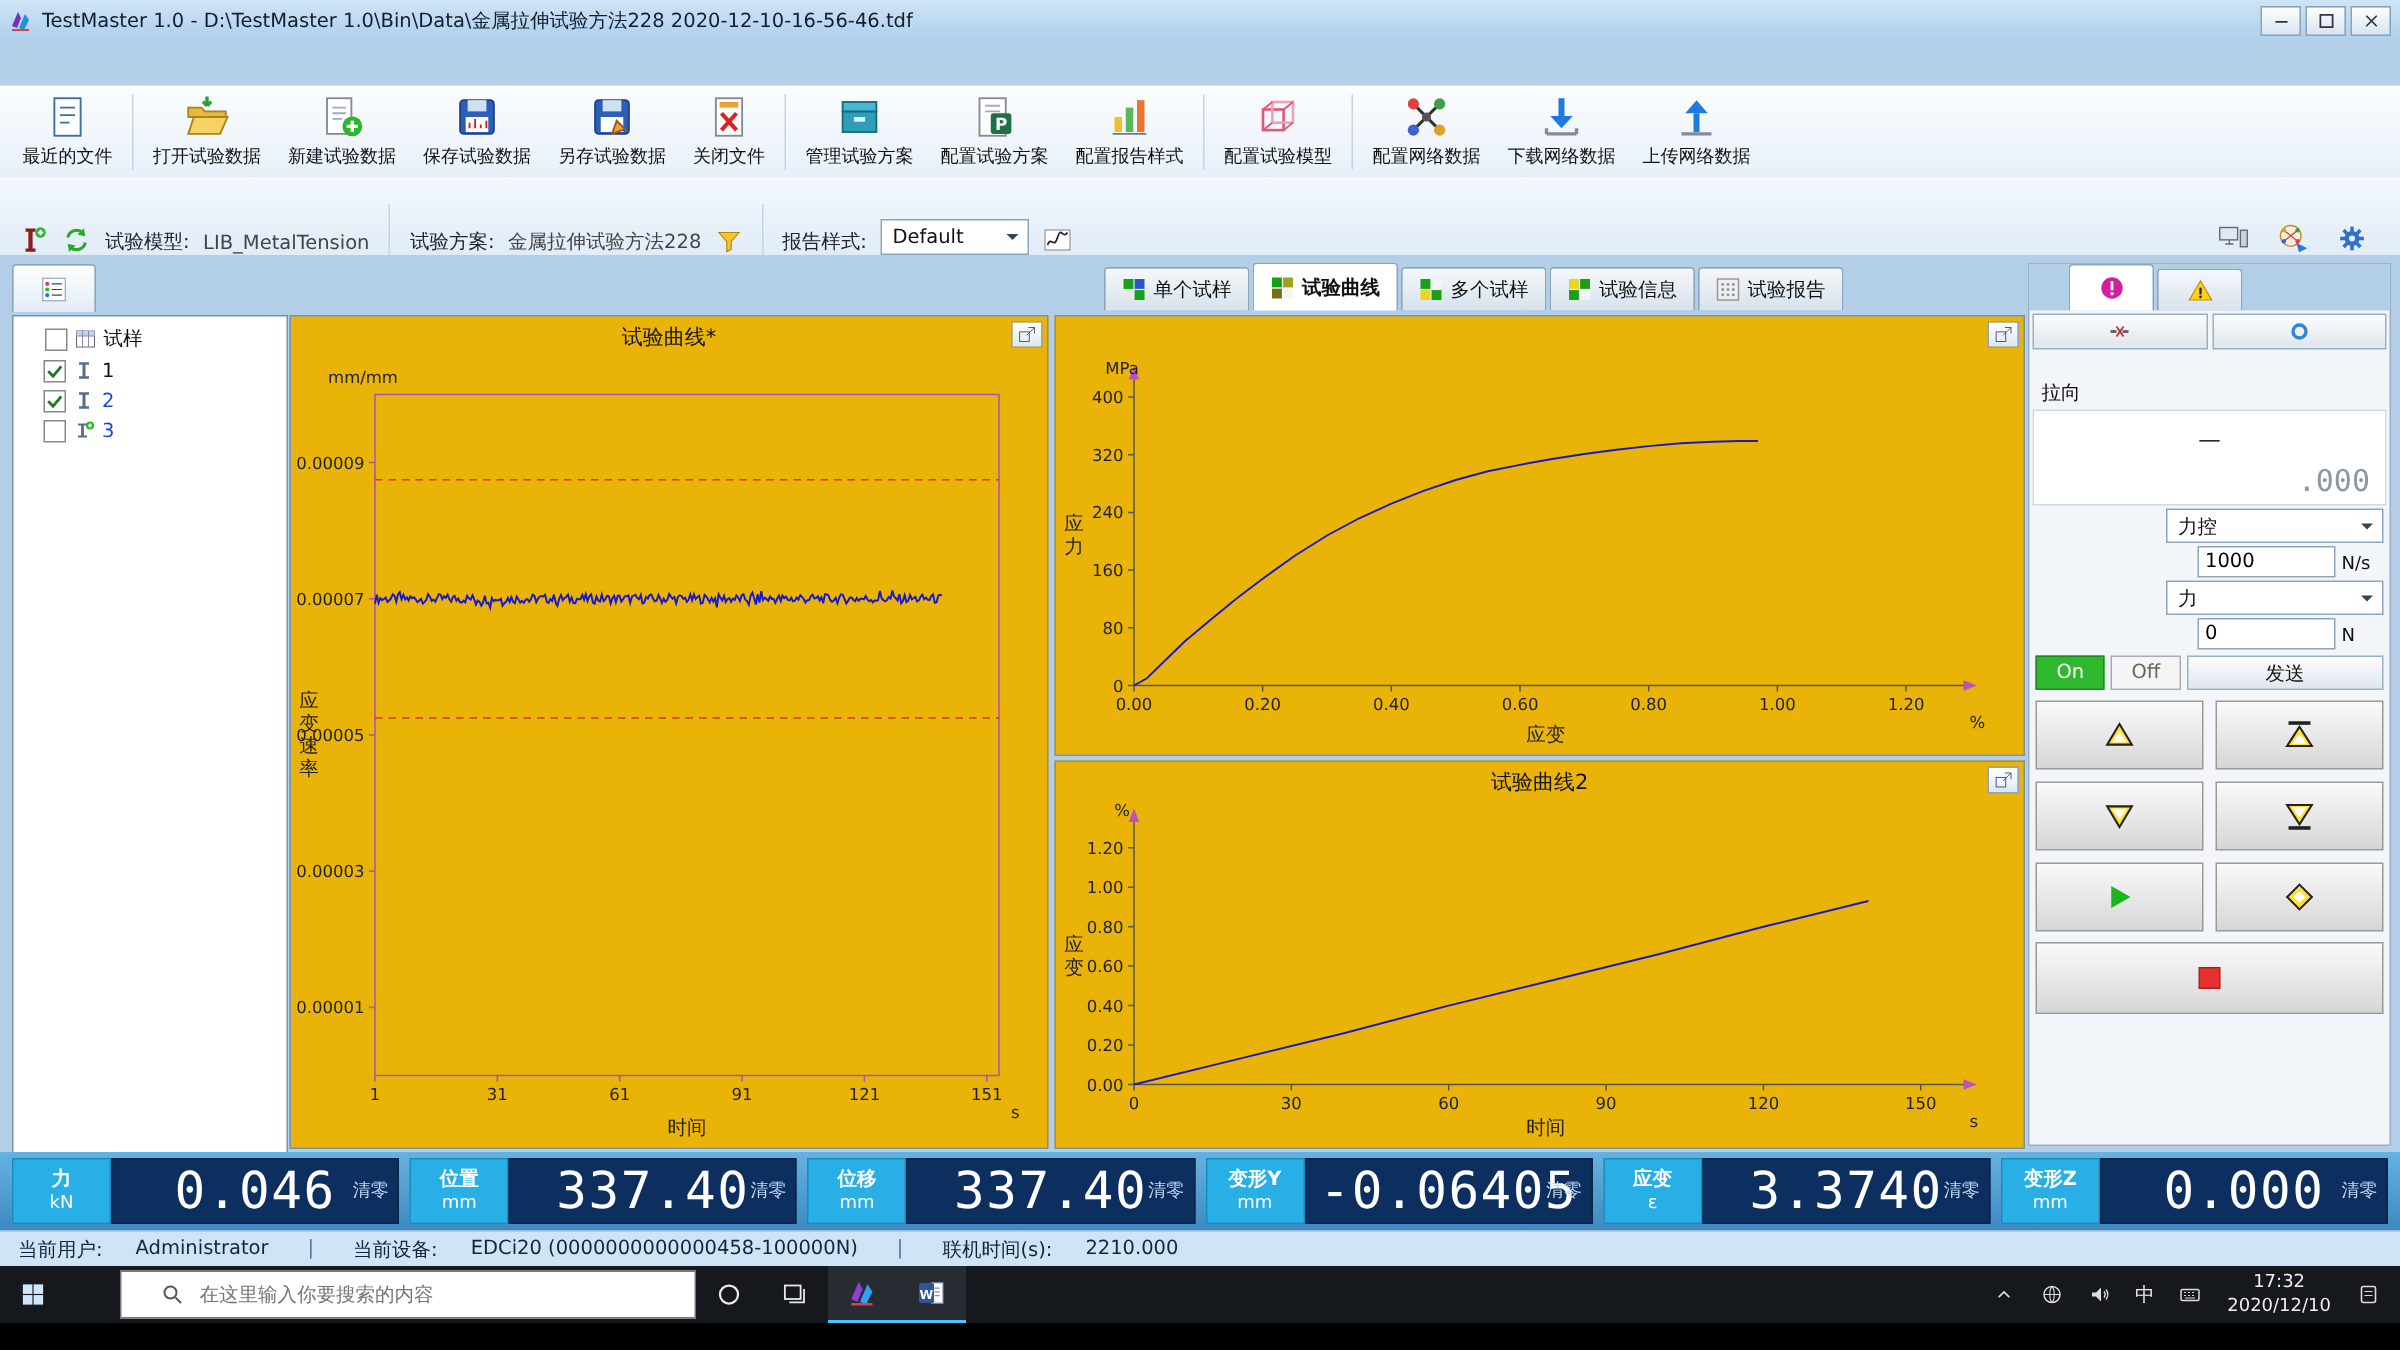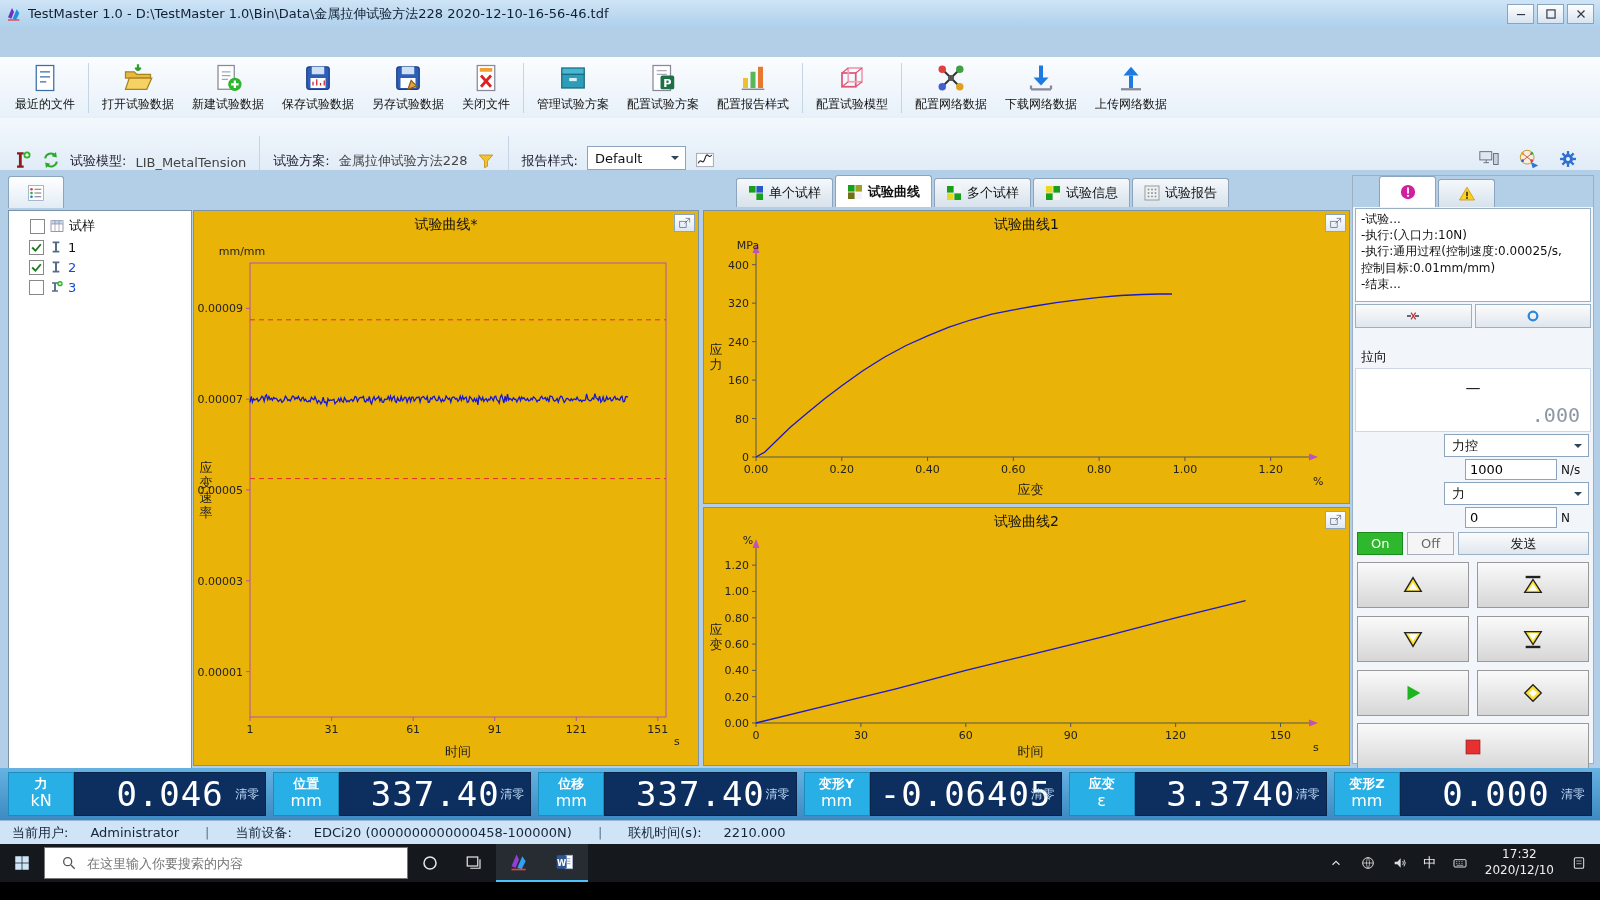--- a/index.html
+++ b/index.html
@@ -94,35 +94,35 @@
   .rp-stop{height:46px;margin:0 4px;background:linear-gradient(#fafafa,#d6d6d6);border:1px solid #999;
            display:flex;align-items:center;justify-content:center;}
 
   
   .measure-bar{position:absolute;top:768px;left:0;right:0;height:52px;background:linear-gradient(#66b2e2,#3d8ac2);
                display:flex;gap:7px;padding:4px 8px;box-sizing:border-box;}
   .mgroup{flex:1;display:flex;}
   .mlabel{width:64px;background:#28b0e6;border:1px solid #1a8cbe;color:#fff;display:flex;flex-direction:column;
           align-items:center;justify-content:center;line-height:1.15;}
   .mlabel span:first-child{font-weight:bold;}
-  .munit{font-size:16px;}
+  .munit{font-size:12px;}
   .mvalue{flex:1;background:#0d2f60;border:1px solid #0a2448;color:#fff;position:relative;
           display:flex;align-items:center;justify-content:center;}
   .mnum{font-size:34px;font-family:"DejaVu Sans Mono",monospace;letter-spacing:1px;}
   .mclear{position:absolute;right:6px;top:50%;transform:translateY(-50%);font-size:12px;color:#bcd8f4;}
 
   
   .statusbar{position:absolute;top:820px;left:0;right:0;height:24px;background:#cfe5f7;border-top:1px solid #9ab8d4;
              display:flex;align-items:center;gap:22px;padding:0 12px;box-sizing:border-box;color:#17233a;}
   .sb-sep{color:#5a7490;margin:0 4px;}
 
   
   .taskbar{position:absolute;top:844px;left:0;right:0;height:38px;background:#15181c;display:flex;align-items:center;}
   .tb-btn{width:44px;height:38px;display:flex;align-items:center;justify-content:center;}
-  .tb-search{width:330px;height:30px;background:#fff;border:1px solid #777;display:flex;align-items:center;gap:8px;padding:0 16px;}
+  .tb-search{width:330px;height:30px;background:#fff;border:1px solid #777;display:flex;align-items:center;gap:8px;padding:0 26px;margin-left:36px;}
   .tb-search input{border:none;outline:none;flex:1;font-size:13px;color:#444;font-family:inherit;background:transparent;}
   .tb-app{width:46px;height:38px;display:flex;align-items:center;justify-content:center;border-bottom:2px solid transparent;box-sizing:border-box;}
   .tb-app.open{background:#272c33;border-bottom-color:#4cc2ff;}
   .tb-tray{margin-left:auto;display:flex;align-items:center;color:#eee;gap:2px;padding-right:6px;}
   .tb-tbtn{width:30px;height:38px;display:flex;align-items:center;justify-content:center;}
   .tb-ime{width:26px;text-align:center;font-size:13px;}
   .tb-clock{font-size:12px;text-align:center;line-height:1.3;margin:0 8px;white-space:nowrap;}
   .screen-bottom{position:absolute;top:882px;left:0;right:0;height:18px;background:#000;}
 </style>
 </head>
@@ -572,21 +572,20 @@
 
     <div class="chart-panel chart-one">
       <button class="popout">
           <span class="icon ic14" id="icPop1">
             <svg viewBox="0 0 24 24">
               <rect x="3" y="9" width="11" height="11" fill="none" stroke="#446"></rect>
               <path d="M11 13l9-9M13 4h7v7" stroke="#446" fill="none"></path>
             </svg>
           </span>
         </button>
-      <div class="chart-title">试验曲线1</div>
       <svg class="chart-svg" style="width:643px;height:264px;" viewBox="0 0 643 264" preserveAspectRatio="none">
           <line x1="52" y1="220" x2="52" y2="14" stroke="#555"></line>
           <line x1="52" y1="220" x2="607" y2="220" stroke="#555"></line>
           <polygon points="52,7 48.5,16 55.5,16" fill="#c050c0"></polygon>
           <polygon points="614,220 605,216.5 605,223.5" fill="#c050c0"></polygon>
           <line x1="52" y1="220" x2="52" y2="224" stroke="#555"></line>
           <text x="52" y="236" font-size="11" text-anchor="middle" fill="#222">0.00</text>
           <line x1="137.78125" y1="220" x2="137.78125" y2="224" stroke="#555"></line>
           <text x="137.78125" y="236" font-size="11" text-anchor="middle" fill="#222">0.20</text>
           <line x1="223.5625" y1="220" x2="223.5625" y2="224" stroke="#555"></line>
@@ -684,27 +683,20 @@
         <div class="rp-tab">
             <span class="icon ic18" id="icAl2">
               <svg viewBox="0 0 24 24">
                 <polygon points="12,3 22,20 2,20" fill="#ffd020" stroke="#c09000"></polygon>
                 <rect x="11" y="9" width="2" height="6" fill="#222"></rect>
                 <circle cx="12" cy="17.3" r="1.2" fill="#222"></circle>
               </svg>
             </span>
           </div>
       </div>
-      <div class="rp-log" id="rpLog">
-          <div>-试验...</div>
-          <div>-执行:(入口力:10N)</div>
-          <div>-执行:通用过程(控制速度:0.00025/s,</div>
-          <div>控制目标:0.01mm/mm)</div>
-          <div>-结束...</div>
-        </div>
       <div class="rp-btnrow">
         <div class="rp-sbtn">
             <span class="icon ic16" id="icDetach">
               <svg viewBox="0 0 24 24">
                 <path d="M3 12h6M15 12h6" stroke="#667" stroke-width="3" fill="none"></path>
                 <path d="M9 7l7 10M16 7L9 17" stroke="#c03030" stroke-width="1.8" fill="none"></path>
               </svg>
             </span>
           </div>
         <div class="rp-sbtn">

